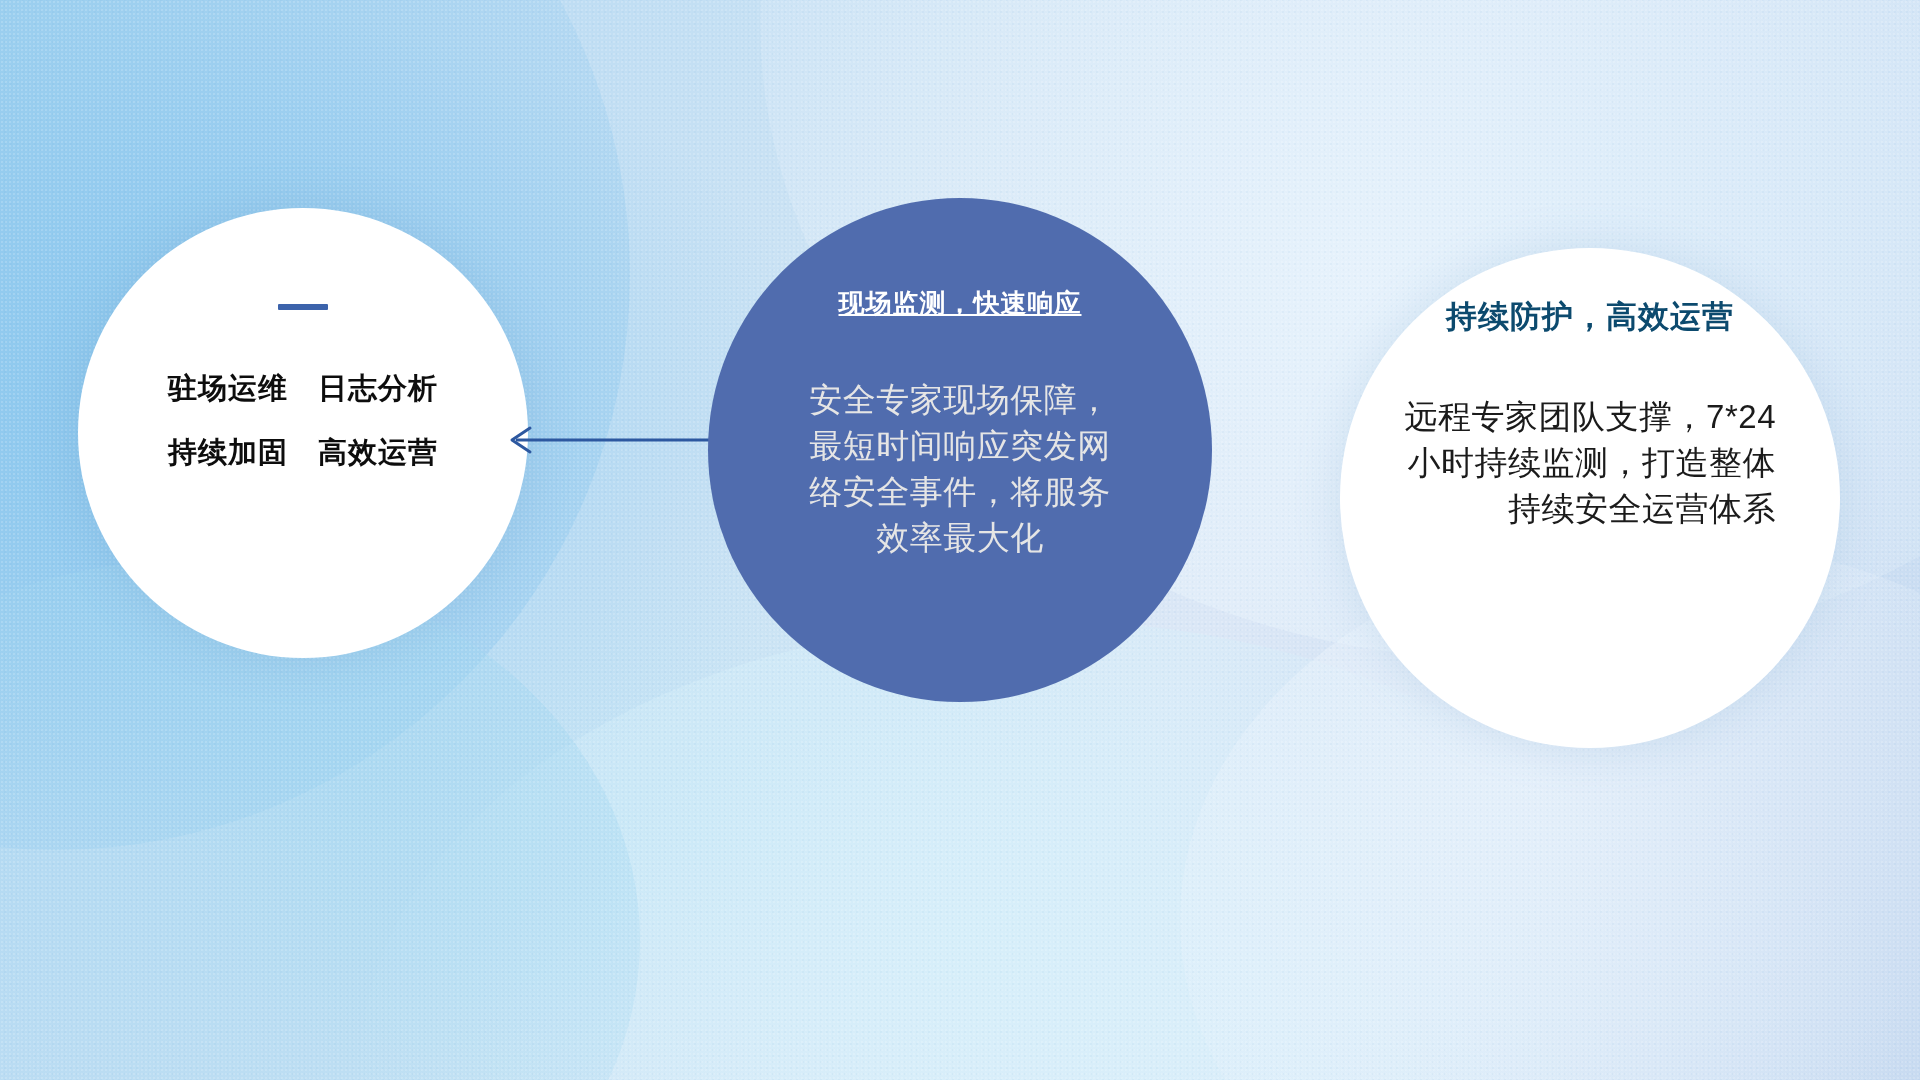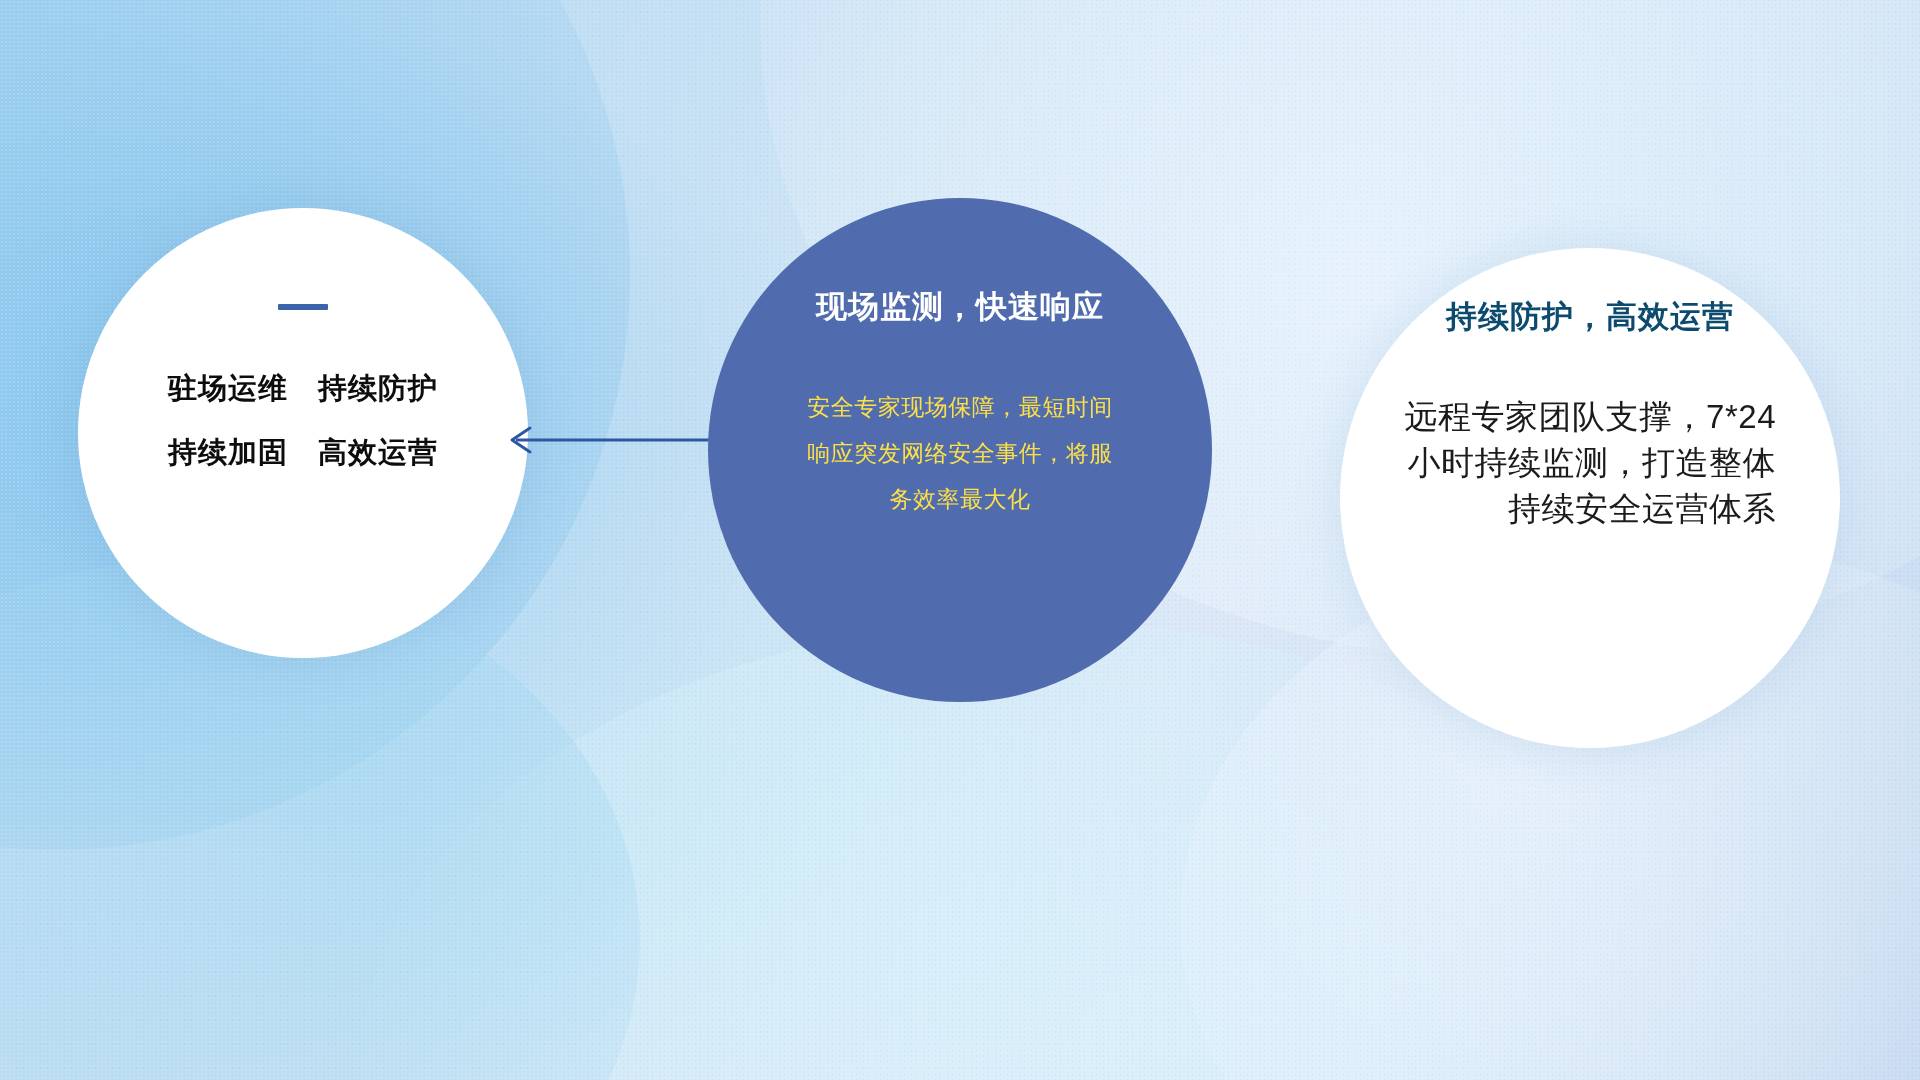--- a/index.html
+++ b/index.html
@@ -106,28 +106,29 @@
     width: 504px;
     height: 504px;
     background: #506cae;
     z-index: 3;
     justify-content: flex-start;
     padding-top: 88px;
   }
   #circle-middle .c-title {
     color: #ffffff;
     font-weight: bold;
-    font-size: 31px;
+    font-size: 26px;
     letter-spacing: 1px;
     white-space: nowrap;
+    text-decoration: underline;
   }
   #circle-middle .c-body {
     margin-top: 56px;
-    color: #fde047;
-    font-size: 23px;
+    color: #e5e5e5;
+    font-size: 33px;
     line-height: 46px;
     text-align: center;
     width: 318px;
     letter-spacing: 0.5px;
   }
 
   #circle-right {
     left: 1120px;
     top: 248px;
     width: 500px;
@@ -179,21 +180,21 @@
   <div class="grain"></div>
 
   <svg id="arrow-connector" viewBox="0 0 380 40" width="380" height="40">
     <line x1="378" y1="20" x2="26" y2="20" stroke="#2d58a0" stroke-width="3"></line>
     <polyline points="40,8 22,20 40,32" fill="none" stroke="#2d58a0" stroke-width="3" stroke-linecap="round" stroke-linejoin="round"></polyline>
   </svg>
 
   <div class="circle" id="circle-left">
     <div class="dash-accent"></div>
     <div class="left-lines">
-      <div>驻场运维　持续防护</div>
+      <div>驻场运维　日志分析</div>
       <div>持续加固　高效运营</div>
     </div>
   </div>
 
   <div class="circle" id="circle-middle">
     <div class="c-title">现场监测，快速响应</div>
     <div class="c-body">安全专家现场保障，最短时间响应突发网络安全事件，将服务效率最大化</div>
   </div>
 
   <div class="circle" id="circle-right">

